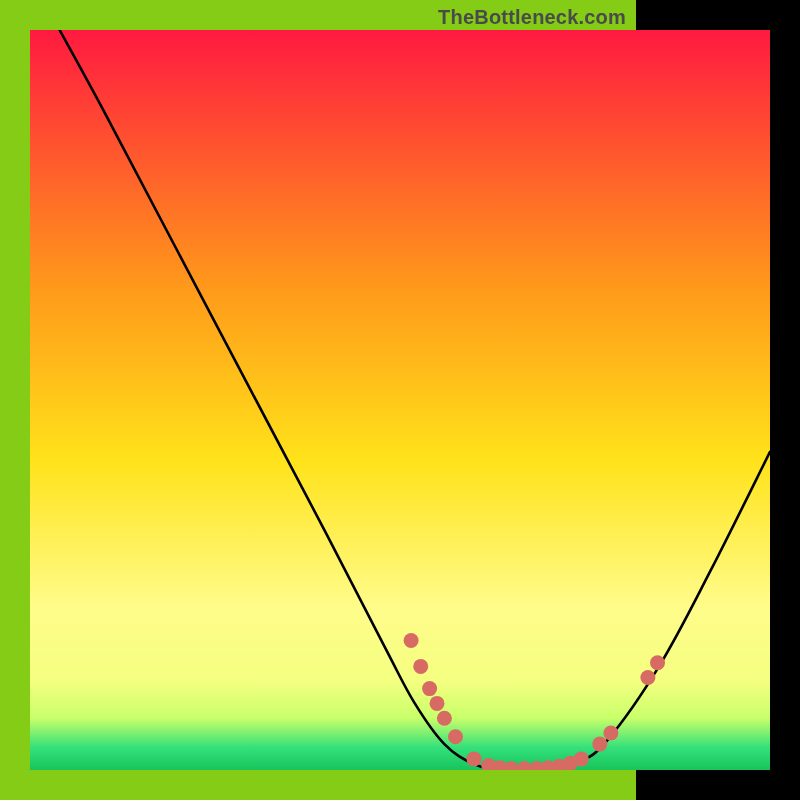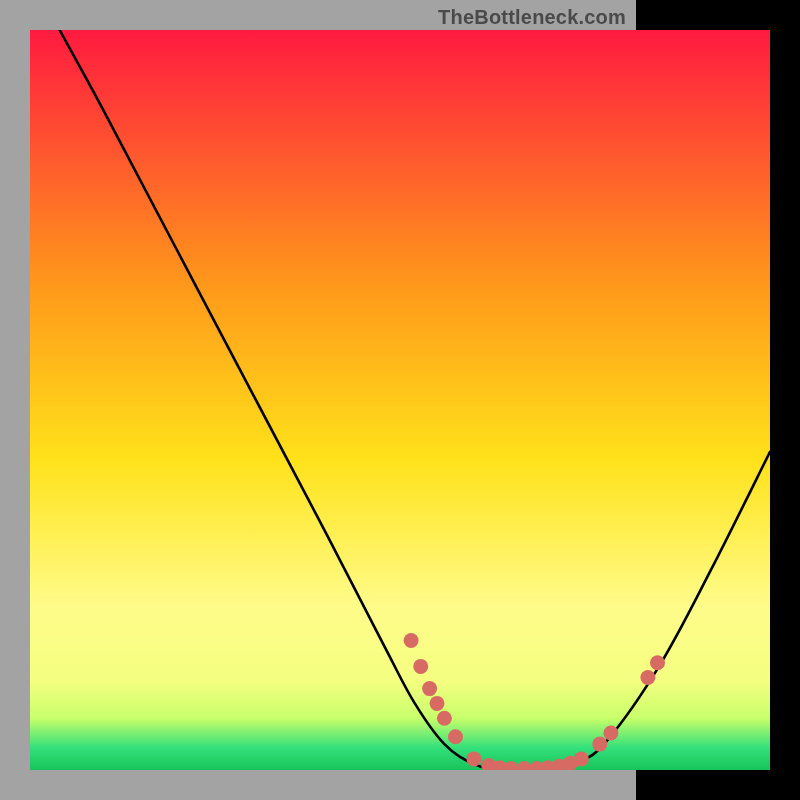--- a/index.html
+++ b/index.html
@@ -7,21 +7,21 @@
     padding: 0;
     width: 800px;
     height: 800px;
     background: #000;
     overflow: hidden;
     font-family: Arial, Helvetica, sans-serif;
   }
   .frame {
     width: 636px;
     height: 800px;
-    background: #a3a3a3;
+    background: #84cc16;
     position: relative;
   }
   .watermark {
     position: absolute;
     top: 6px;
     right: 10px;
     color: #4a4a4a;
     font-size: 20px;
     font-weight: 600;
     letter-spacing: 0.2px;

